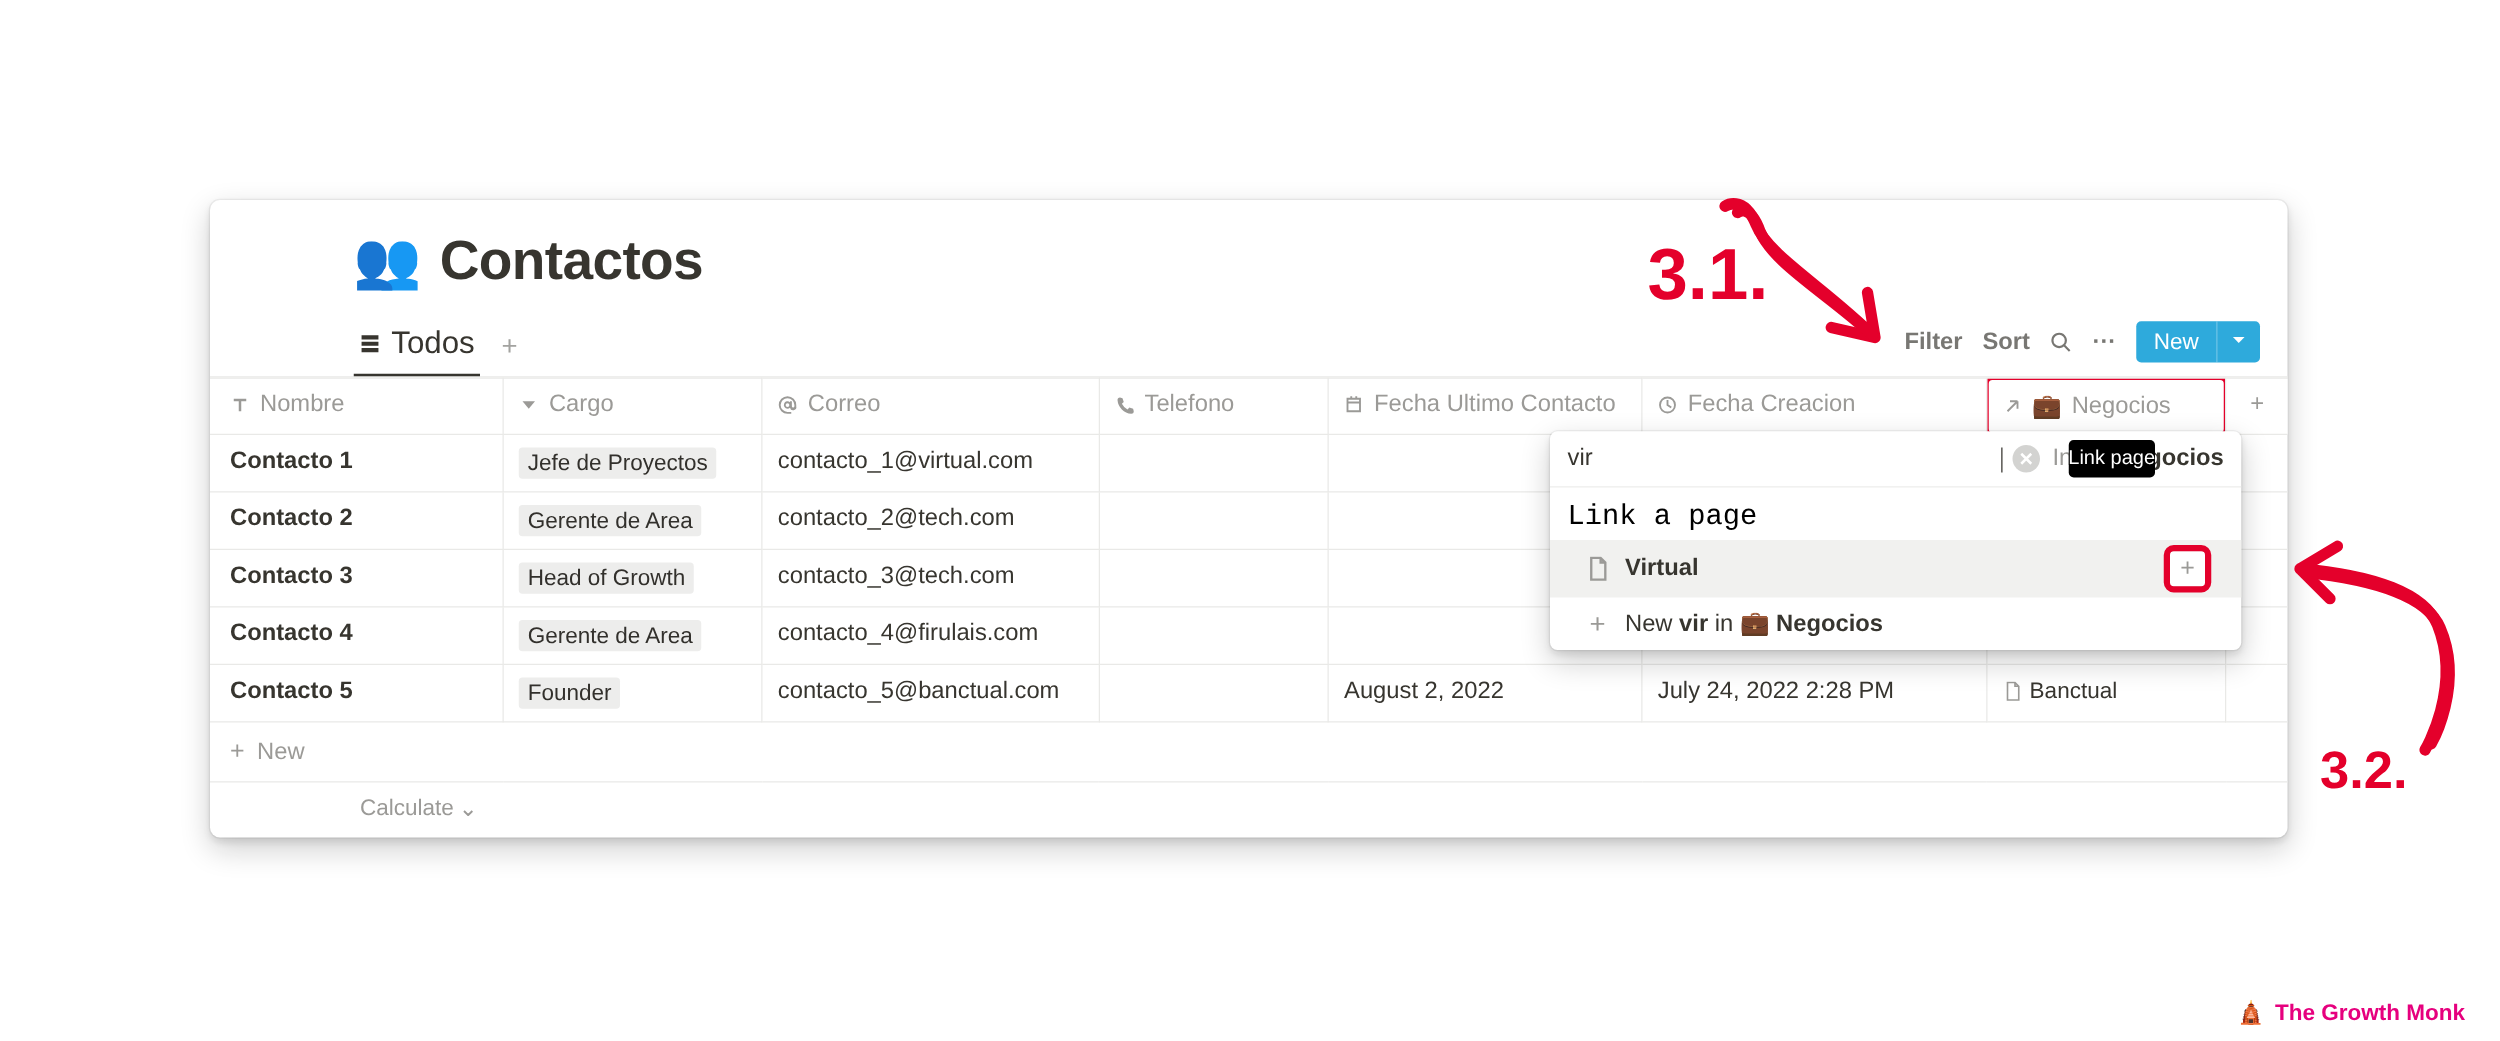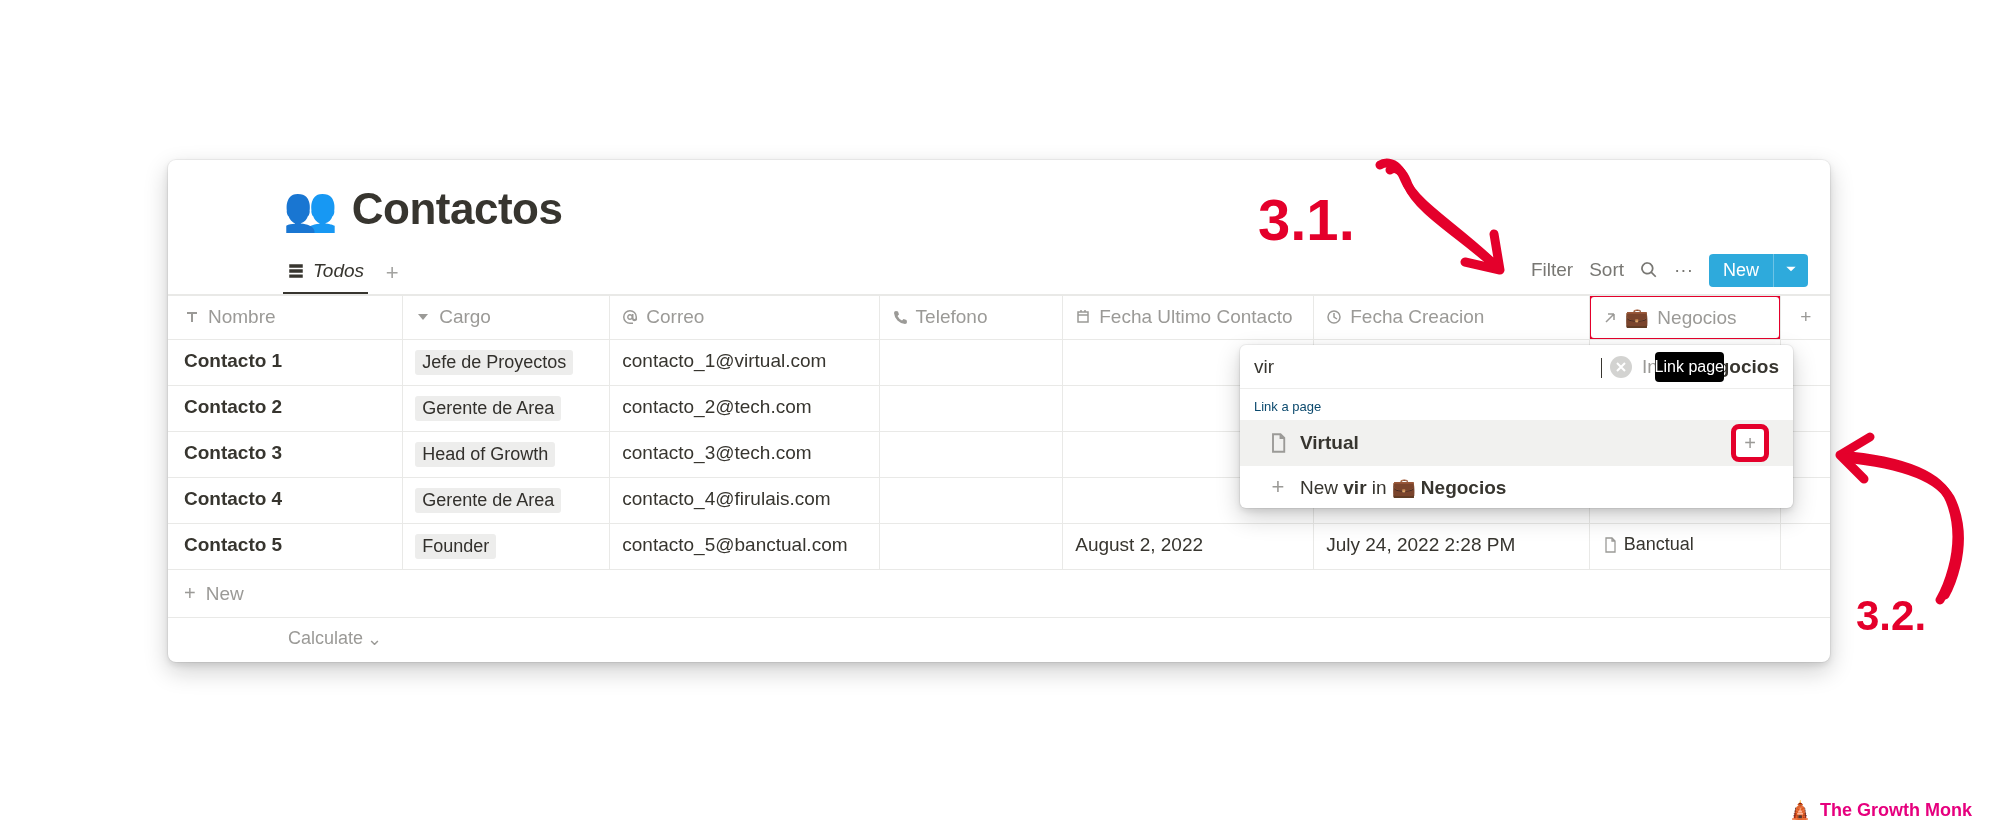--- a/index.html
+++ b/index.html
@@ -33,31 +33,30 @@
       display: flex;
       align-items: center;
       justify-content: space-between;
       padding: 6px 14px 0 115px;
       border-bottom: 1px solid #e9e9e7;
     }
     .tabs-left { display: flex; align-items: center; gap: 10px; }
     .tab {
       display: flex; align-items: center; gap: 8px;
       padding: 8px 4px 10px 4px;
-      font-size: 19px; color: #37352f; font-weight: 500;
+      font-size: 25px; color: #37352f; font-weight: 500;
       border-bottom: 2px solid #37352f;
-      font-style: italic;
     }
     .tab svg { width: 18px; height: 18px; fill: #37352f; }
     .add-tab {
       width: 28px; height: 28px; display:flex; align-items:center; justify-content:center;
       color: #a3a3a0; font-size: 22px; border-radius:4px;
     }
     .tabs-right { display: flex; align-items: center; gap: 16px; padding-right: 8px; padding-bottom: 6px;}
-    .tbtn { font-size: 19px; color: #787773; display:flex; align-items:center; gap:4px; }
+    .tbtn { font-size: 19px; color: #787773; display:flex; align-items:center; gap:4px;font-weight:bold; }
     .tbtn svg { width:18px; height:18px; fill:#787773; }
     .new-btn {
       display:flex; align-items:center;
       background: #2eaadc; color:#fff; border-radius:4px;
       font-size: 18px; font-weight:500;
       overflow:hidden;
     }
     .new-btn .lbl { padding: 6px 14px; }
     .new-btn .drop { padding: 6px 10px; border-left: 1px solid rgba(255,255,255,0.3);}
     .new-btn .drop svg { width:14px; height:14px; fill:#fff;}
@@ -133,21 +132,21 @@
     .pop-search .inp {
       flex:1; border:none; outline:none; font-size:19px; color:#37352f;
     }
     .pop-search .clear {
       width:22px; height:22px; border-radius:50%; background:#d3d3d1;
       display:flex; align-items:center; justify-content:center;
     }
     .pop-search .clear svg { width:10px; height:10px; fill:#fff;}
     .pop-search .inlabel { color:#9b9a97; display:flex; align-items:center; gap:6px;}
     .pop-search .inlabel b { color:#37352f; font-weight:600;}
-    .pop-section-label { padding: 10px 14px 6px; color:#0c4a6e; font-size:13px;}
+    .pop-section-label { padding: 10px 14px 6px; color:#000000; font-size:23px;font-family:Liberation Mono, monospace;}
     .pop-item {
       display:flex; align-items:center; gap:12px;
       padding: 8px 28px;
       position:relative;
     }
     .pop-item.hover { background:#f1f1ef;}
     .pop-item svg { width:20px; height:20px; fill:#9b9a97;}
     .pop-item .txt { flex:1; font-weight:600;}
     .pop-item .plus-btn {
       width:30px; height:30px; border-radius:4px; background:#fff;
@@ -167,21 +166,21 @@
       transform: translateY(-100%);
       background:#000; color:#fff; font-size:16px;
       padding:6px 0; border-radius:4px;
       white-space:nowrap;
       z-index:30;
     }
     .tooltip-wrap { position:absolute; left:1718px; top:400px; z-index:30;}
     
     .anno { position:absolute; z-index:40; pointer-events:none;}
     .anno-text { color:#e4002b; font-weight:800; font-family: Arial, sans-serif;}
-    .anno-31 { left: 1258px; top: 186px; font-size: 58px; text-align: right;}
+    .anno-31 { left: 1318px; top: 186px; font-size: 58px; text-align: right;}
     .anno-32 { left: 1856px; top: 592px; font-size: 42px;}
     .scribble { position:absolute; z-index:39; }
     .scribble path { stroke:#e4002b; stroke-width:9; fill:none; stroke-linecap:round;}
     .footer-brand {
       position:absolute; right: 28px; bottom: 12px;
       color:#e6007e; font-size:18px; font-weight:600;
       display:flex; align-items:center; gap:8px;
     }
     .caret { position:relative; }
     .caret::after { content:""; position:absolute; right:-2px; top:2px; width:1px; height:20px; background:#37352f;}

